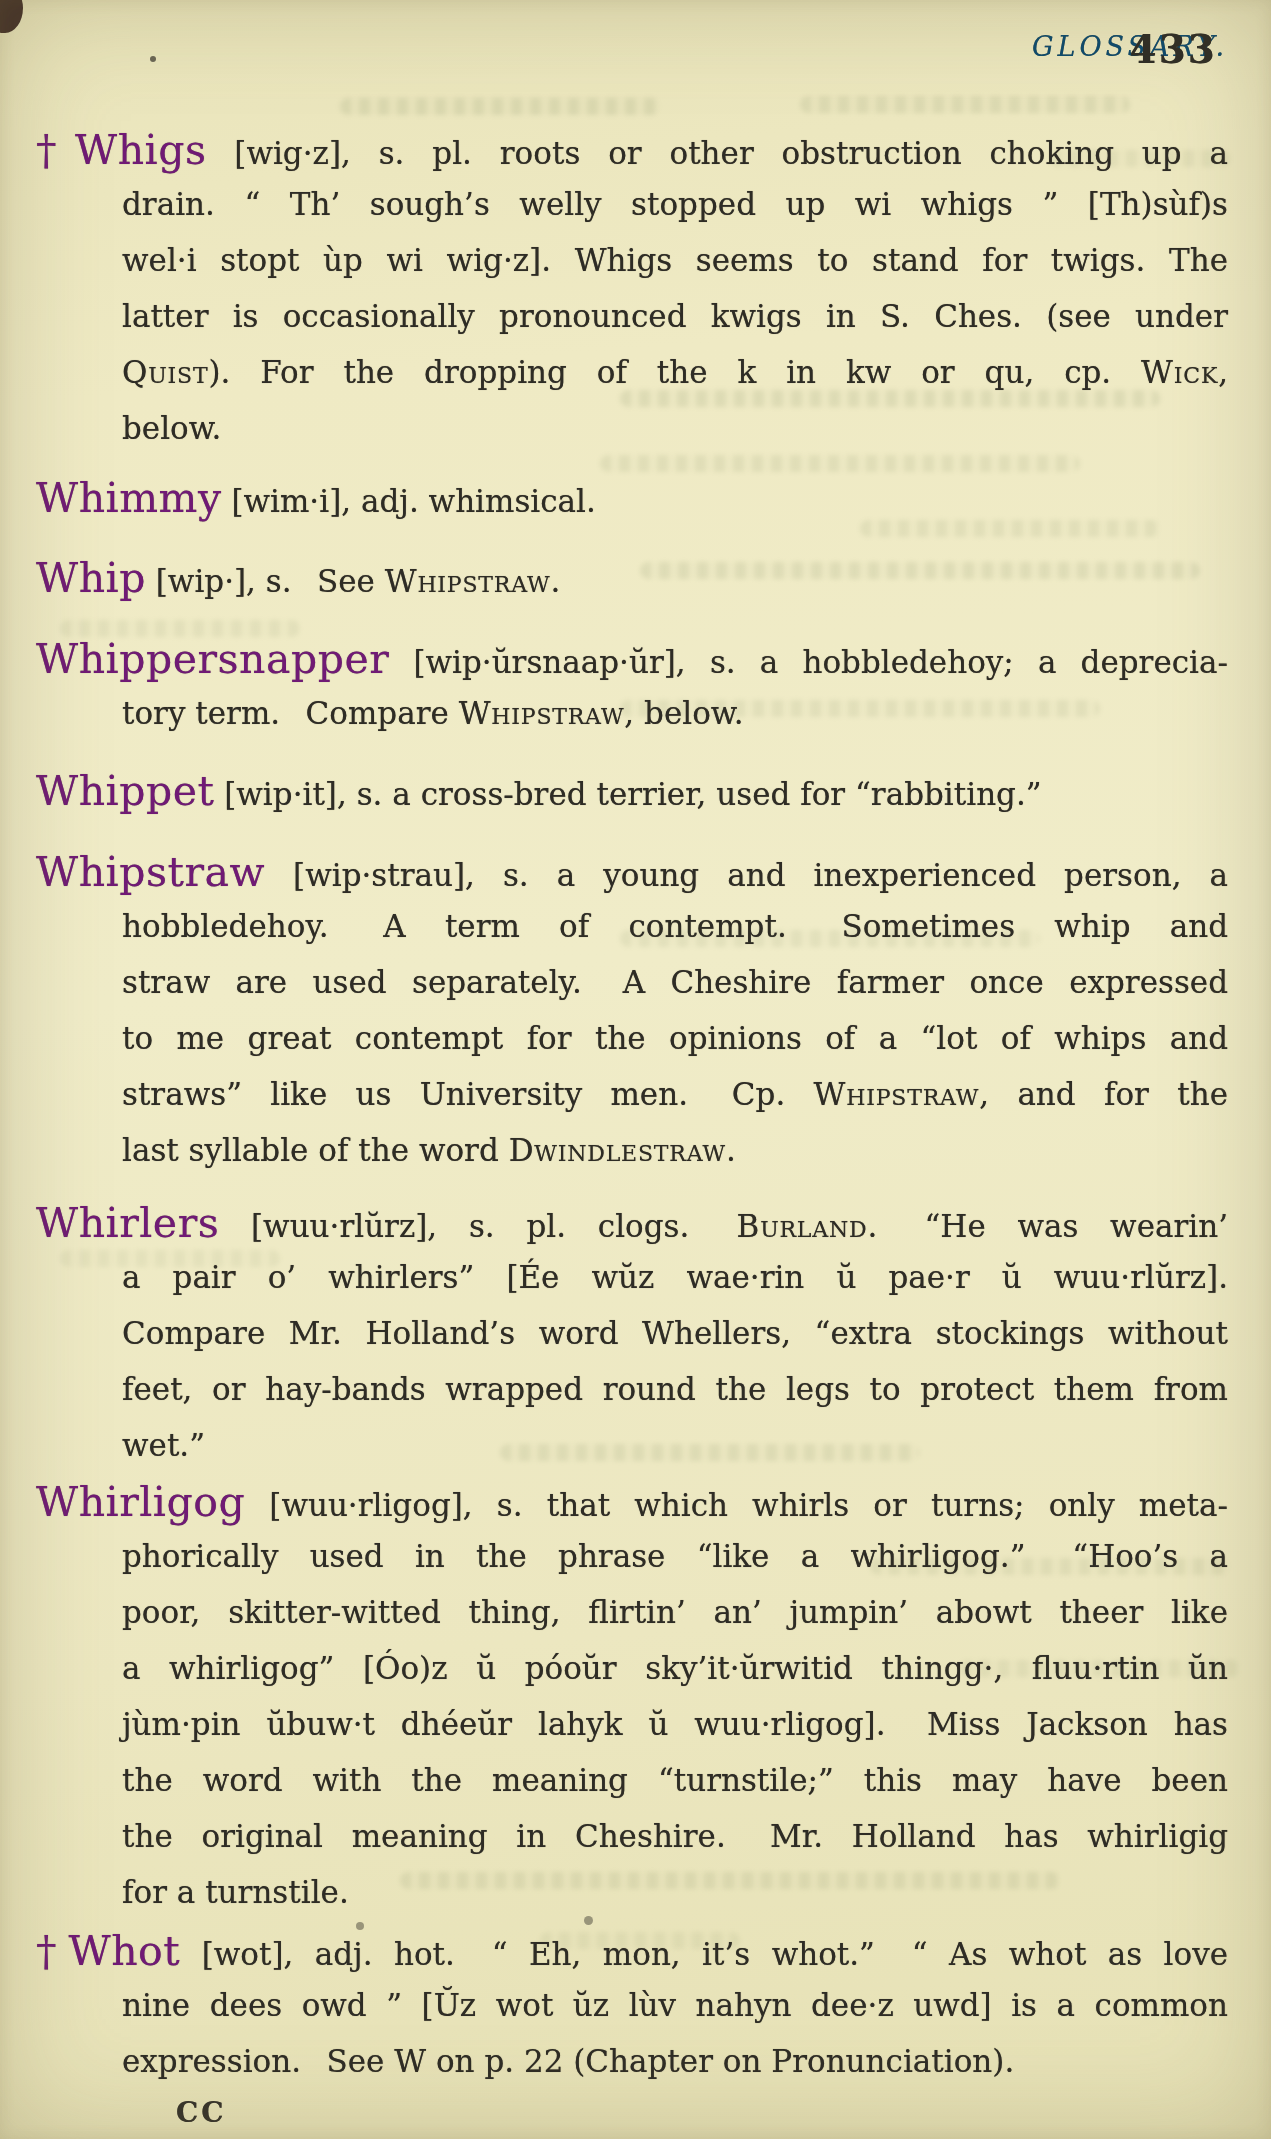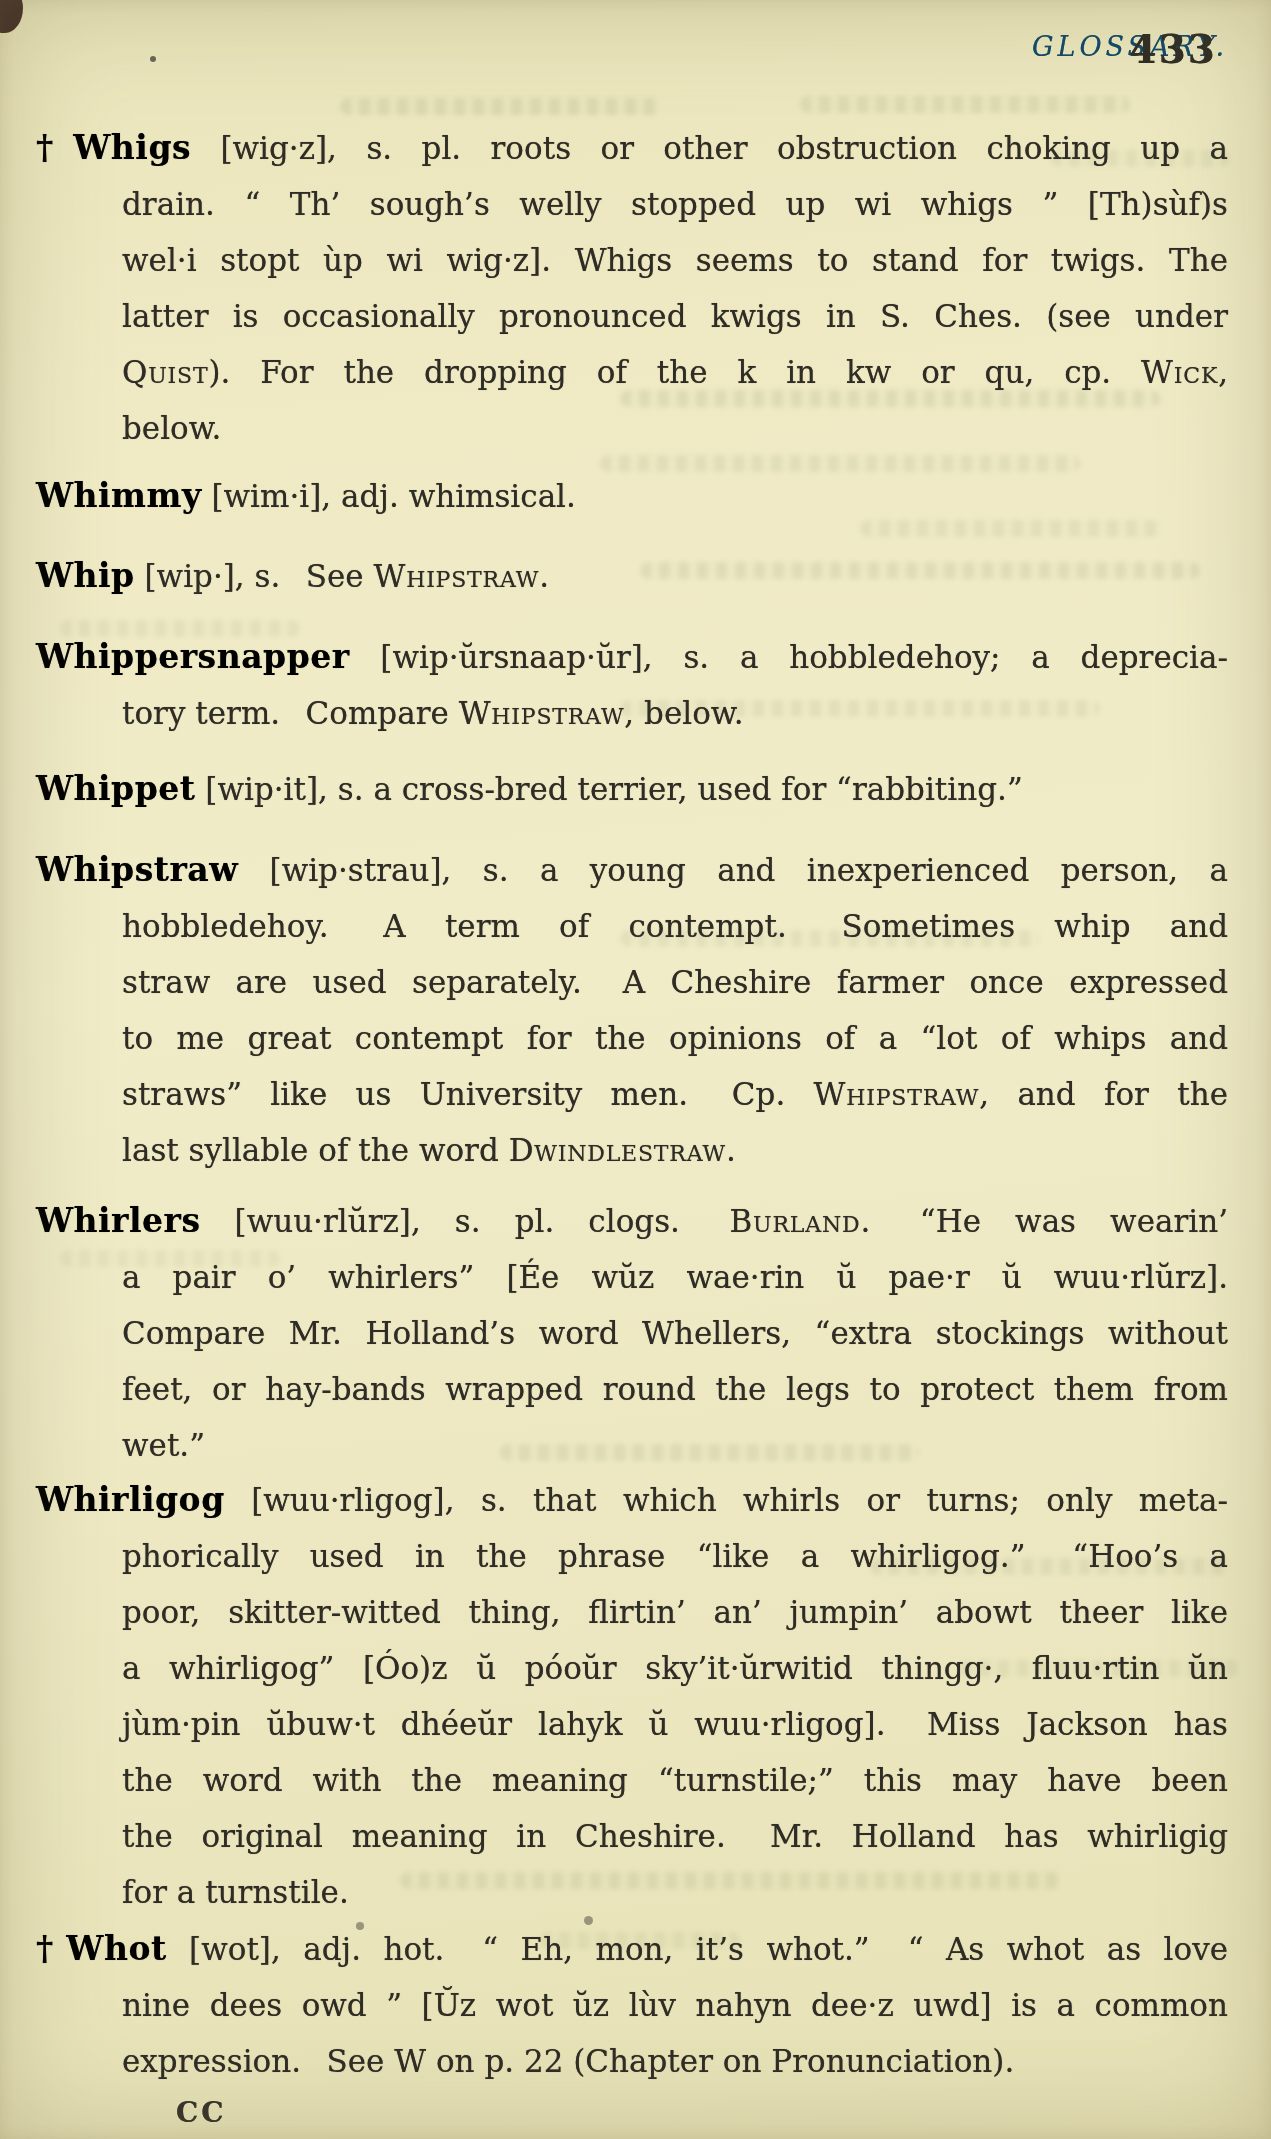--- a/index.html
+++ b/index.html
@@ -12,21 +12,21 @@
   .vignette{position:absolute;inset:0;pointer-events:none;z-index:9;
     box-shadow:inset 0 0 110px rgba(112,102,56,.28), inset 0 0 16px rgba(112,102,56,.14);}
   .header-title{position:absolute;top:31px;left:36px;right:43px;text-align:right;
     font-size:27px;letter-spacing:4px;color:#0c4a6e;text-shadow:0 0 .6px rgba(50,46,36,.6);font-style:italic;}
   .page-number{position:absolute;top:26px;right:54px;font-size:39px;font-weight:700;
     letter-spacing:2px;color:#2e2c25;text-shadow:0 0 .6px rgba(50,46,36,.6);}
   .line{position:absolute;left:122px;right:43px;font-size:31px;line-height:37px;
     text-shadow:0 0 .7px rgba(44,40,30,.65);}
   .line.head{left:36px;}
   .just{text-align:justify;text-align-last:justify;}
-  .hw{font-weight:700;font-size:33px;line-height:1;color:#000000;letter-spacing:.5px;}
+  .hw{font-weight:400;font-size:41px;line-height:1;color:#701a75;letter-spacing:.5px;}
   .it{}
   .sc{font-variant:small-caps;letter-spacing:.8px;margin-top:44px;}
   .signature{position:absolute;left:176px;top:2096px;font-size:28px;font-weight:600;
     letter-spacing:3px;color:#35322a;text-shadow:0 0 .6px rgba(50,46,36,.6);}
   .ghost{position:absolute;height:17px;border-radius:9px;filter:blur(2.6px);
     background:repeating-linear-gradient(90deg,rgba(128,140,98,.32) 0 11px,rgba(128,140,98,.05) 11px 19px);
     pointer-events:none;}
   .speck{position:absolute;background:#4a463a;border-radius:50%;opacity:.8;}
   .corner-mark{position:absolute;left:-9px;top:-12px;width:32px;height:45px;
     background:#33201b;border-radius:0 55% 70% 45%;opacity:.92;}

